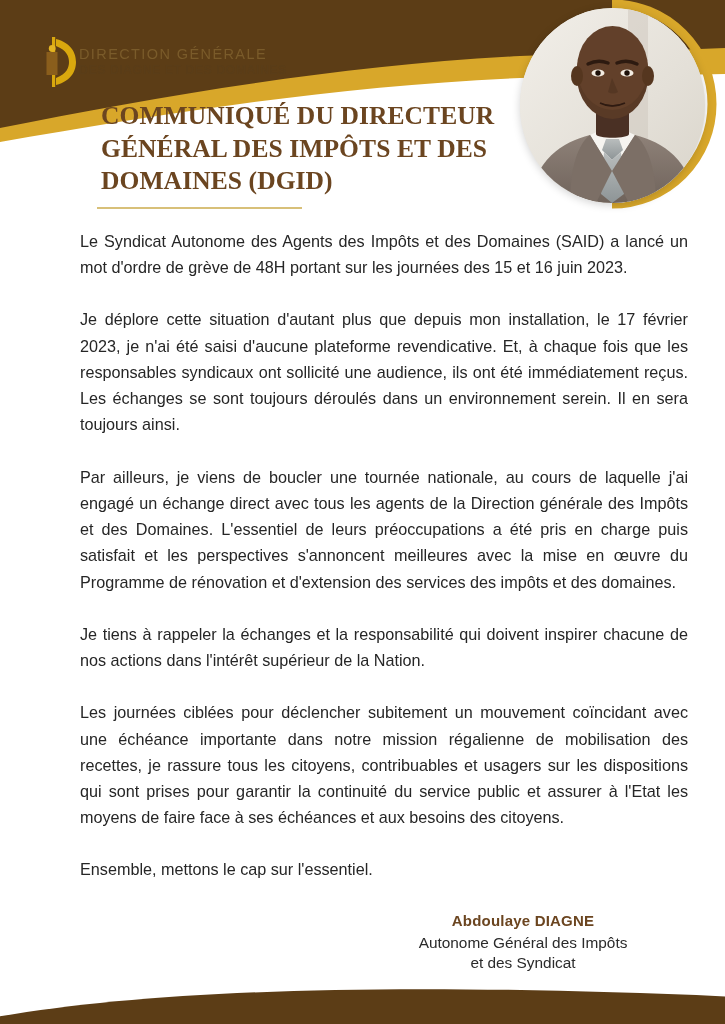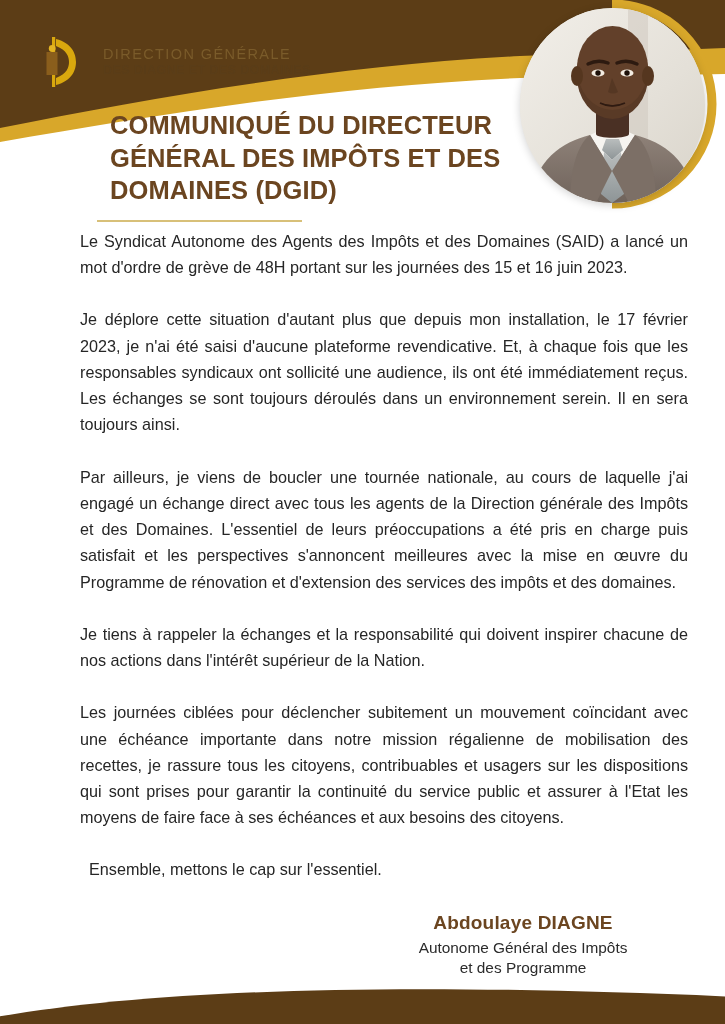--- a/index.html
+++ b/index.html
@@ -29,21 +29,21 @@
     pointer-events: none;
   }
 
   
   .logo-block {
     position: absolute;
     left: 42px;
     top: 36px;
     display: flex;
     align-items: center;
-    gap: 27px;
+    gap: 3px;
   }
   .logo-mark {
     width: 34px;
     height: 52px;
     flex: 0 0 auto;
   }
   .logo-text {
     display: flex;
     flex-direction: column;
     justify-content: center;
@@ -83,27 +83,28 @@
   }
 
   
   .title-block {
     position: absolute;
     left: 97px;
     top: 96px;
     width: 420px;
   }
   .doc-title {
-    margin: 13px;
+    margin: 4px;
     font-size: 25.5px;
     line-height: 1.28;
     font-weight: 700;
     color: #6b4520;
     letter-spacing: 0.1px;
     text-transform: uppercase;
+    font-family: Liberation Serif, serif;
   }
   .title-rule {
     margin-top: 9px;
     width: 205px;
     height: 2px;
     background: #d8c079;
   }
 
   
   .body-block {
@@ -114,33 +115,33 @@
   }
   .para {
     margin: 0 0 26px 0;
     font-size: 16.2px;
     line-height: 1.62;
     color: #262626;
     text-align: justify;
     text-justify: inter-word;
     font-weight: 400;
   }
-  .para:last-child { margin-bottom: 0; margin-left: 9px; }
+  .para:last-child { margin-bottom: 0; }
   .para.no-justify { text-align: left; }
 
   
   .signature {
     position: absolute;
     right: 52px;
     top: 912px;
     width: 300px;
     text-align: center;
   }
   .sig-name {
-    font-size: 19px;
+    font-size: 15px;
     font-weight: 700;
     color: #6b4520;
     letter-spacing: 0.2px;
     margin: 0;
   }
   .sig-role {
     font-size: 15.4px;
     color: #2b2b2b;
     line-height: 1.28;
     margin: 4px 0 0 0;
@@ -259,21 +260,21 @@
     <p class="para"><span>Par ailleurs, je viens de boucler une tournée nationale, au cours de laquelle j'ai engagé un échange direct avec tous les agents de la Direction générale des Impôts et des Domaines. L'essentiel de leurs préoccupations a été pris en charge puis satisfait et les perspectives s'annoncent meilleures avec la mise en œuvre du Programme de rénovation et d'extension des services des impôts et des domaines.</span></p>
     <p class="para"><span>Je tiens à rappeler la échanges et la responsabilité qui doivent inspirer chacune de nos actions dans l'intérêt supérieur de la Nation.</span></p>
     <p class="para"><span>Les journées ciblées pour déclencher subitement un mouvement coïncidant avec une échéance importante dans notre mission régalienne de mobilisation des recettes, je rassure tous les citoyens, contribuables et usagers sur les dispositions qui sont prises pour garantir la continuité du service public et assurer à l'Etat les moyens de faire face à ses échéances et aux besoins des citoyens.</span></p>
     <p class="para no-justify"><span>Ensemble, mettons le cap sur l'essentiel.</span></p>
   </div>
 
   <div class="signature">
     <p class="sig-name">Abdoulaye DIAGNE</p>
     <p class="sig-role">
       <span>Autonome Général des Impôts</span><br>
-      <span>et des Programme</span>
+      <span>et des Syndicat</span>
     </p>
   </div>
 
   <svg class="footer-deco" viewBox="0 0 725 50" preserveAspectRatio="none" aria-hidden="true">
     <path d="M-40,50 C120,16 380,6 760,24 L760,50 Z" fill="#5C3D16"></path>
   </svg>
 
 </div>
 
 </body></html>

